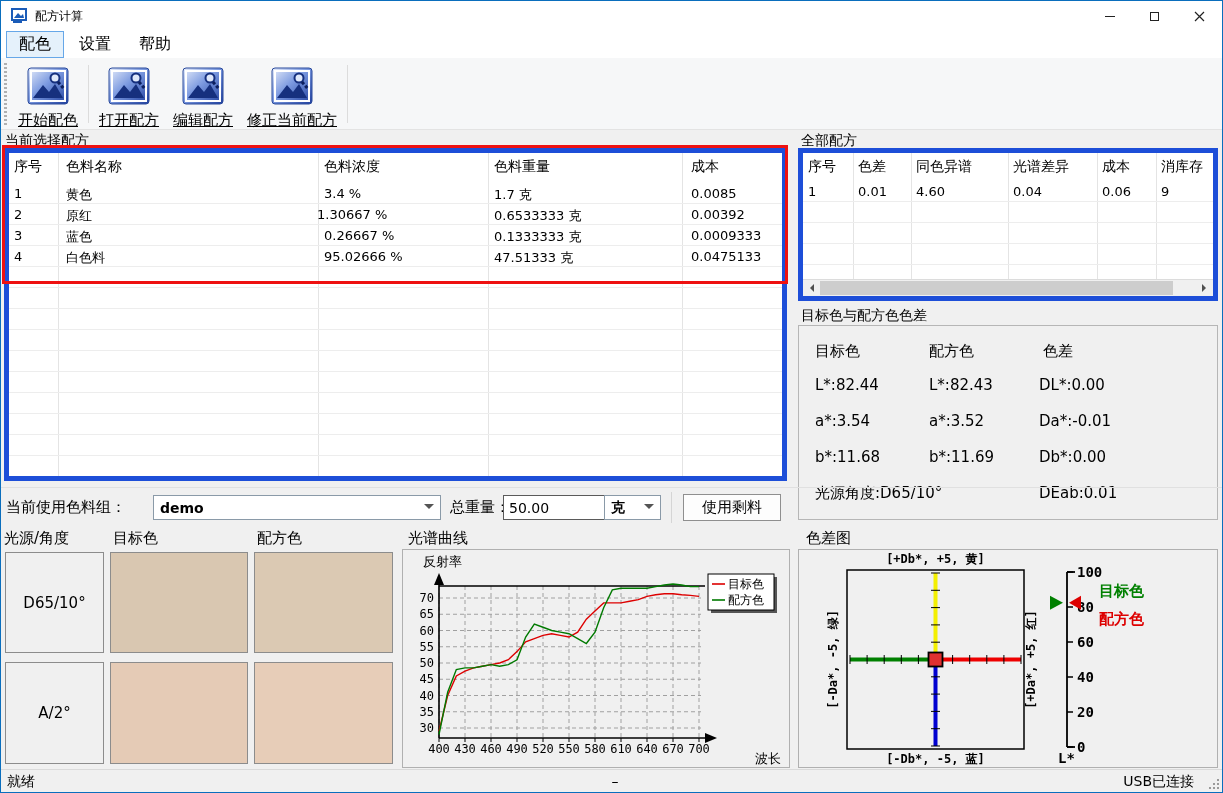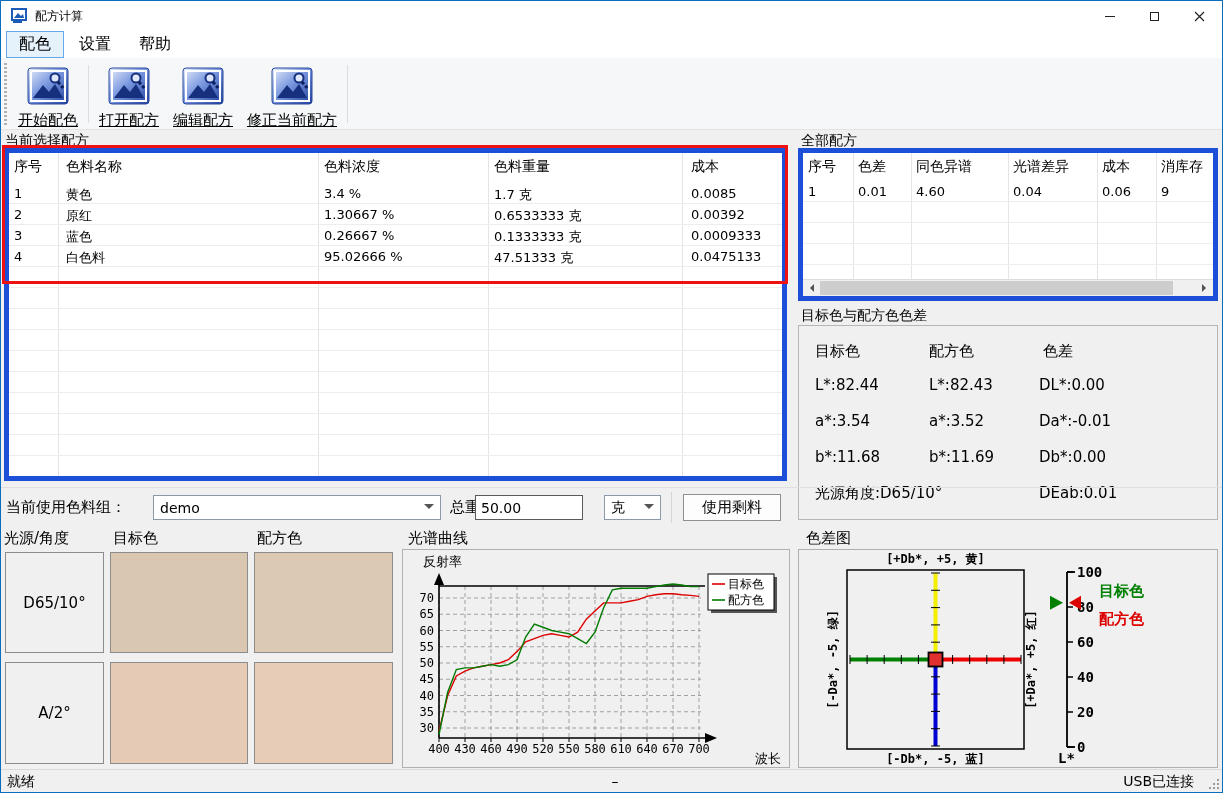--- a/index.html
+++ b/index.html
@@ -52,21 +52,21 @@
   .hs-thumb { position:absolute; left:17px; right:40px; top:1px; height:14px; background:#cdcdcd; }
 
   
   .panel-box { position:absolute; border:1px solid #b6b6b6; background:#f0f0f0; }
   .dp-text { position:absolute; font-size:15px; white-space:nowrap; }
 
   
   .cbar { position:absolute; left:0; top:486px; width:100%; height:39px; border-top:1px solid #e0e0e0; }
   .cbar-label { position:absolute; font-size:15px; top:10px; }
   .selbox { position:absolute; top:7px; height:25px; background:#fff; border:1px solid #8a9aa8;
-            font-size:14px; display:flex; align-items:center; padding:0 6px; }
+            font-size:14px; display:flex; align-items:center; padding:0 6px;font-weight:bold; }
   .selbox .chev { position:absolute; right:6px; top:8px; width:0; height:0;
                   border:5px solid transparent; border-top-color:#555; }
   .inputbox { position:absolute; top:7px; height:25px; background:#fff; border:1px solid #5a5a5a;
               font-size:14px; display:flex; align-items:center; padding:0 5px; }
   .btn { position:absolute; top:6px; height:27px; background:#fdfdfd; border:1px solid #8f8f8f;
          font-size:15px; display:flex; align-items:center; justify-content:center; }
   .cbar-sep { position:absolute; left:670px; top:4px; width:1px; height:31px; background:#d5d5d5; }
 
   
   .swatch { position:absolute; border:1px solid #8c8c8c; }
@@ -188,21 +188,21 @@
     <div>
       <span class="tcell" style="left:5px;top:33px">1</span>
       <span class="tcell" style="left:57px;top:33px">黄色</span>
       <span class="tcell" style="left:315px;top:33px">3.4 %</span>
       <span class="tcell" style="left:485px;top:33px">1.7 克</span>
       <span class="tcell" style="left:682px;top:33px">0.0085</span>
     </div>
     <div>
       <span class="tcell" style="left:5px;top:54px">2</span>
       <span class="tcell" style="left:57px;top:54px">原红</span>
-      <span class="tcell" style="left:315px;top:54px">1.30667 %</span>
+      <span class="tcell" style="left:308px;top:54px">1.30667 %</span>
       <span class="tcell" style="left:485px;top:54px">0.6533333 克</span>
       <span class="tcell" style="left:682px;top:54px">0.00392</span>
     </div>
     <div>
       <span class="tcell" style="left:5px;top:75px">3</span>
       <span class="tcell" style="left:57px;top:75px">蓝色</span>
       <span class="tcell" style="left:315px;top:75px">0.26667 %</span>
       <span class="tcell" style="left:485px;top:75px">0.1333333 克</span>
       <span class="tcell" style="left:682px;top:75px">0.0009333</span>
     </div>
@@ -266,21 +266,21 @@
     <span class="dp-text" style="left:240px;top:158px">DEab:0.01</span>
   </div>
 
   <div class="cbar">
     <span class="cbar-label" style="left:5px">当前使用色料组：</span>
     <div class="selbox" style="left:152px;width:288px">
       <span>demo</span>
       <span class="chev"></span>
     </div>
     <span class="cbar-label" style="left:449px">总重量：</span>
-    <div class="inputbox" style="left:474px;width:108px">
+    <div class="inputbox" style="left:502px;width:108px">
       <span>50.00</span>
     </div>
     <div class="selbox" style="left:603px;width:57px">
       <span>克</span>
       <span class="chev"></span>
     </div>
     <div class="cbar-sep"></div>
     <div class="btn" style="left:682px;width:98px">
       <span>使用剩料</span>
     </div>

